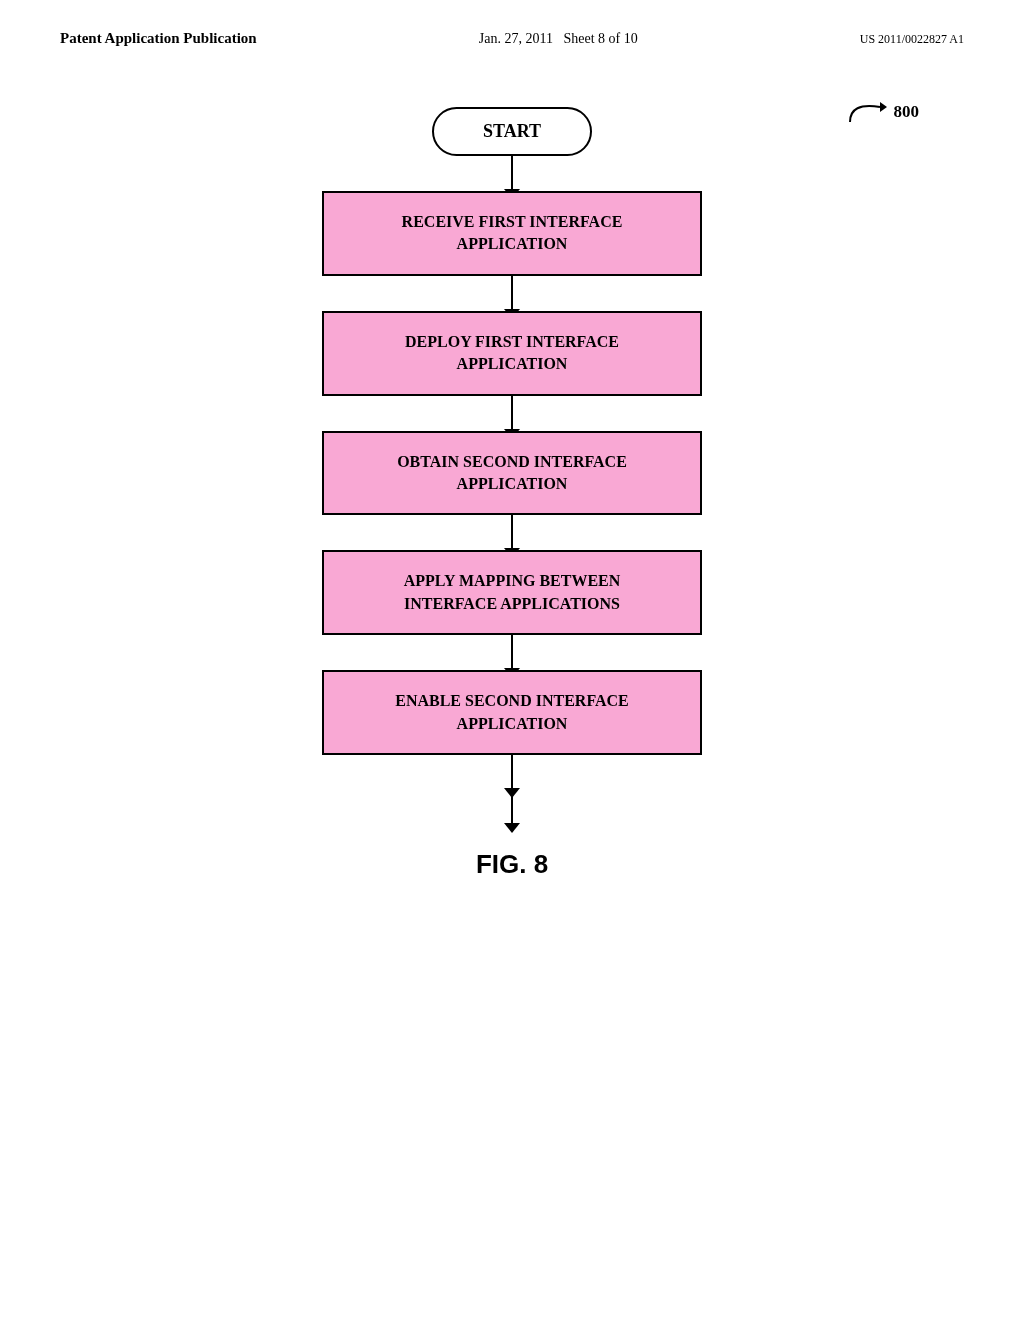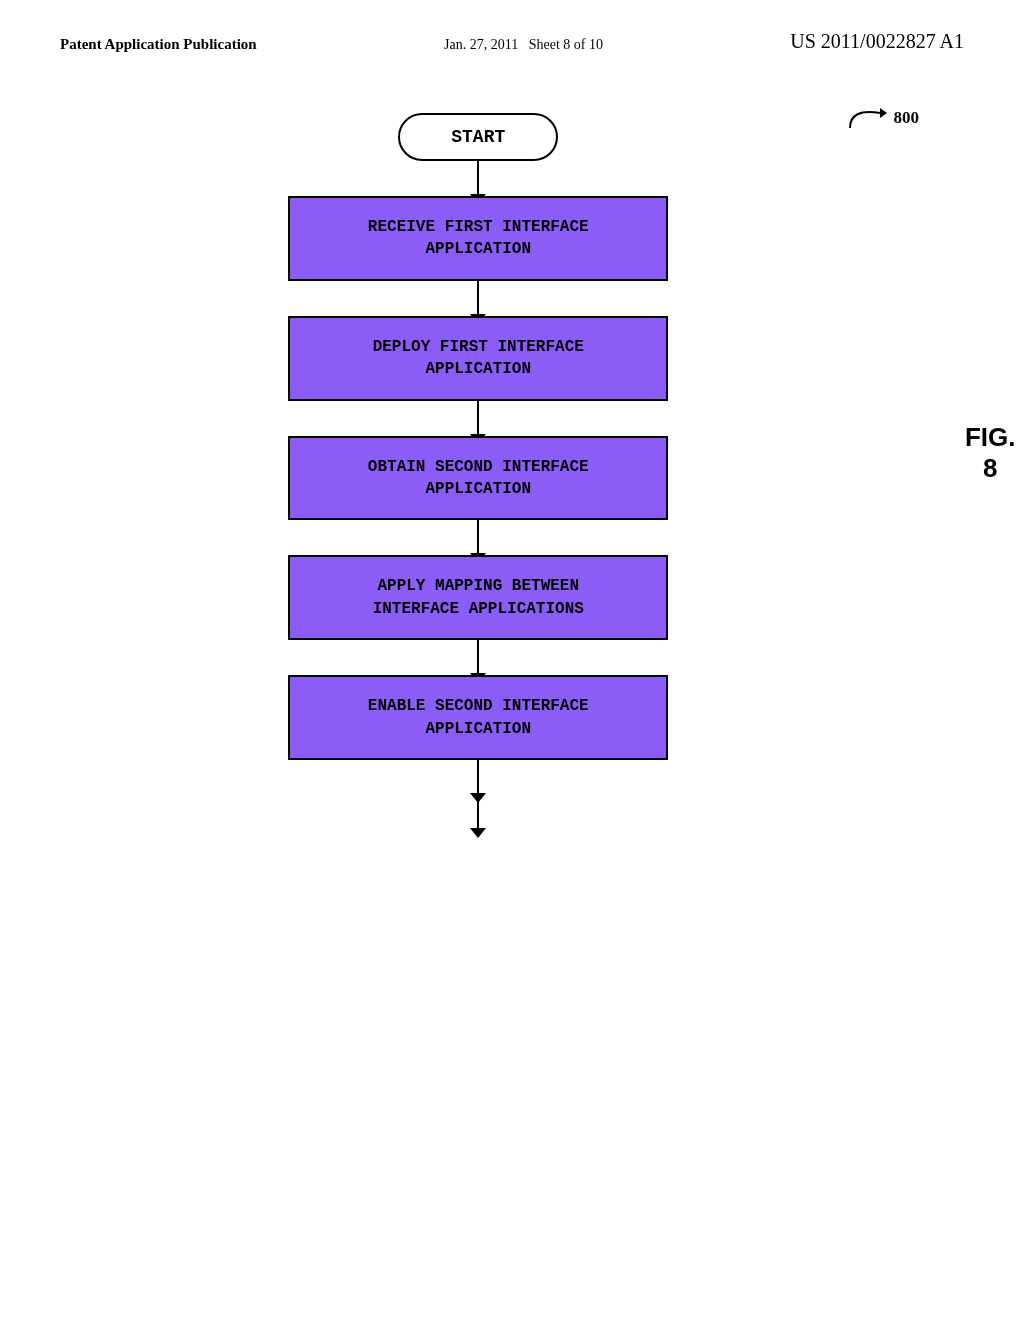--- a/index.html
+++ b/index.html
@@ -23,52 +23,51 @@
     .header-left {
       font-weight: bold;
       font-size: 15px;
     }
 
     .header-center {
       font-size: 14px;
     }
 
     .header-right {
-      font-size: 20px;
+      font-size: 12px;
     }
 
     
     .flow-wrap {
       display: flex;
       flex-direction: column;
       align-items: center;
       margin-top: 60px;
       position: relative;
       width: 100%;
-      font-family: Liberation Mono, monospace;
     }
 
     .rounded-box {
       border: 2px solid #000;
       border-radius: 30px;
       padding: 12px 40px;
       font-size: 18px;
       font-weight: bold;
       text-align: center;
       background: #fff;
       min-width: 160px;
     }
 
     .rect-box {
       border: 2px solid #000;
       padding: 18px 20px;
       font-size: 16px;
       font-weight: bold;
       text-align: center;
-      background: #8b5cf6;
+      background: #f9a8d4;
       width: 380px;
       line-height: 1.4;
     }
 
     .step-row {
       position: relative;
       display: flex;
       align-items: center;
       justify-content: center;
       width: 100%;
@@ -79,21 +78,21 @@
       font-size: 26px;
       font-weight: bold;
       text-align: center;
       font-family: Arial, sans-serif;
     }
 
     .diagram-area {
       position: relative;
       width: 100%;
       display: flex;
-      flex-direction: row;
+      flex-direction: column;
       align-items: center;
     }
 
     .connector-arrow {
       width: 2px;
       height: 35px;
       background: #000;
       position: relative;
     }
 

